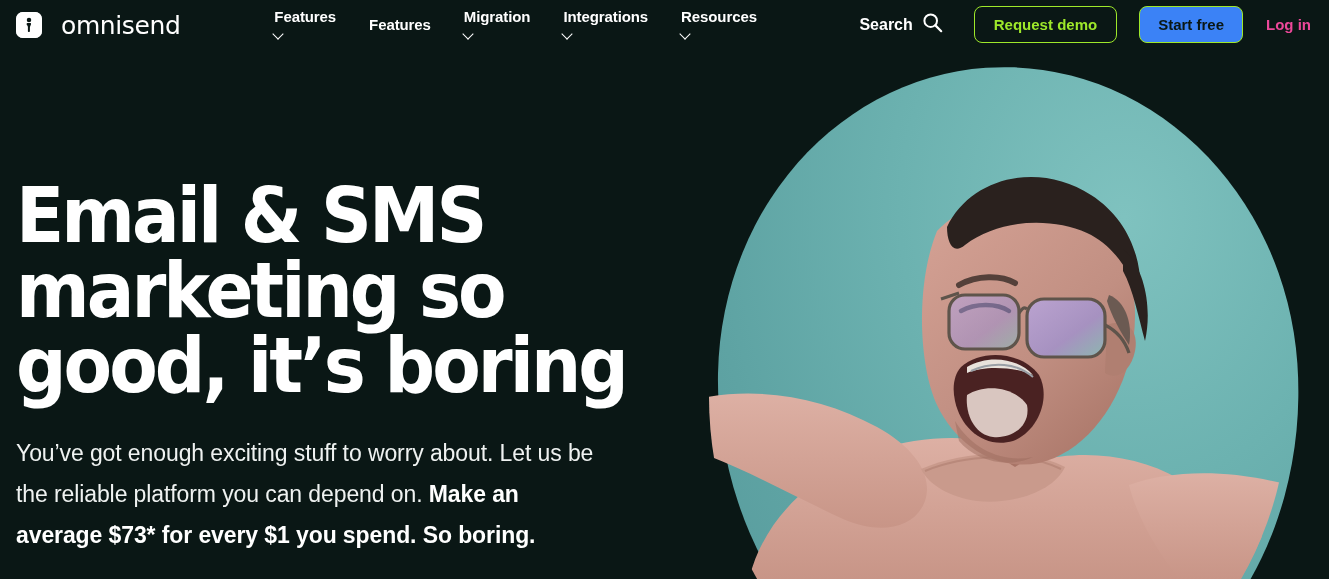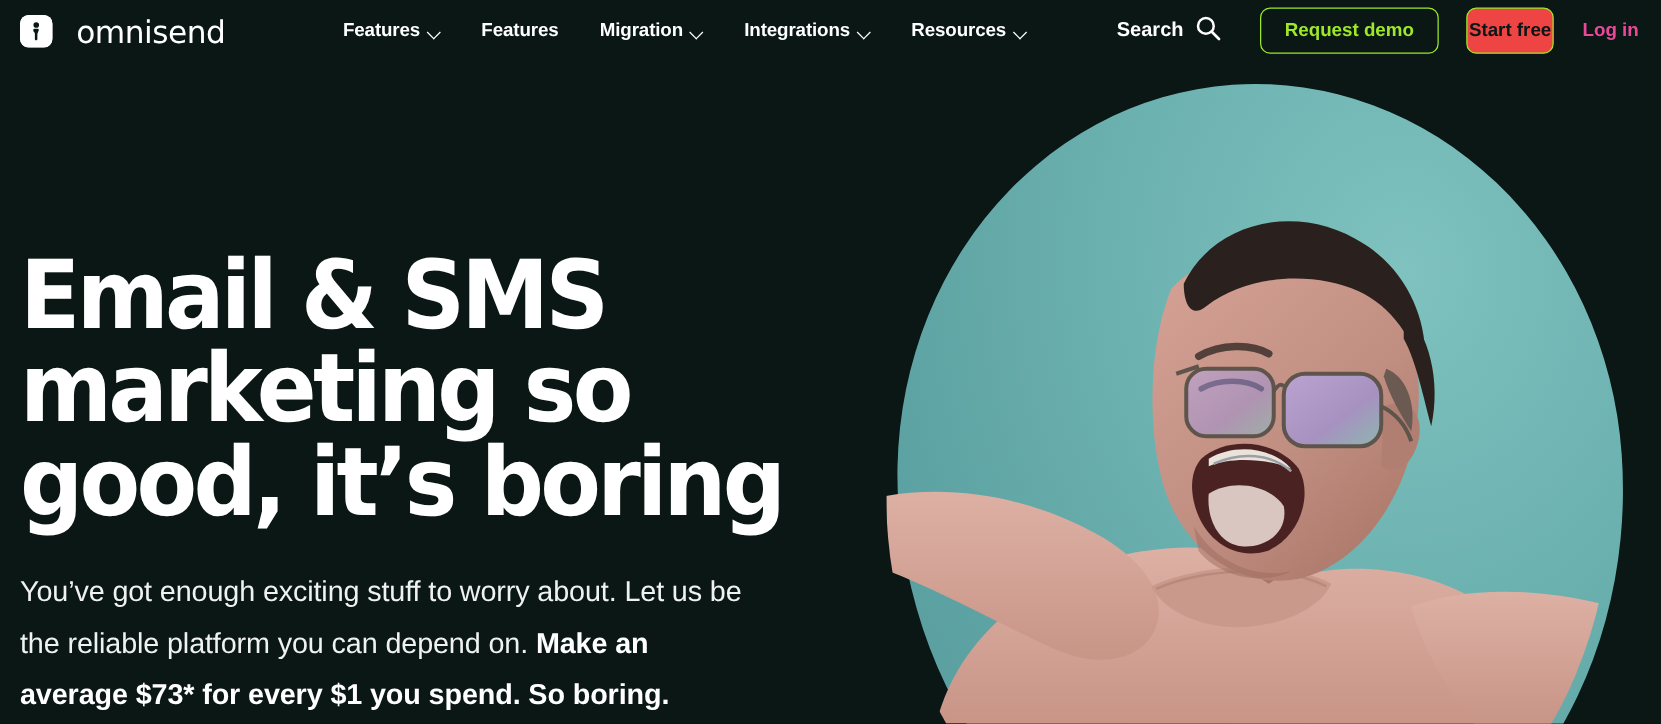--- a/index.html
+++ b/index.html
@@ -70,28 +70,29 @@
   
   .nav {
     display: flex;
     align-items: center;
     gap: 33px;
     margin-left: 94px;
   }
 
   .nav-item {
     display: flex;
-    align-items: flex-end;
+    align-items: flex-start;
     gap: 7px;
     font-size: 15px;
     font-weight: 700;
     color: #ffffff;
     cursor: pointer;
     white-space: nowrap;
     letter-spacing: -0.1px;
+    flex-direction: column;
   }
 
   .chev {
     display: inline-block;
     width: 9px;
     height: 9px;
     position: relative;
     top: -2px;
   }
   .chev::before {
@@ -143,22 +144,22 @@
     height: 37px;
     padding: 0 19px;
     background: transparent;
     border: 1.6px solid #9EE82A;
     color: #9EE82A;
     margin-right: 22px;
   }
 
   .btn-start {
     height: 37px;
-    padding: 0 1px;
-    background: #ef4444;
+    padding: 0 18px;
+    background: #3b82f6;
     border: 1.6px solid #9EE82A;
     color: #0A1715;
     margin-right: 23px;
   }
 
   .login-link {
     font-size: 15px;
     font-weight: 700;
     color: #ec4899;
     cursor: pointer;
@@ -167,21 +168,21 @@
 
   
   .hero {
     position: relative;
     height: 530px;
   }
 
   .hero-copy {
     position: absolute;
     left: 16px;
-    top: 149px;
+    top: 129px;
     width: 700px;
     z-index: 20;
   }
 
   .headline {
     font-family: "DejaVu Sans", "Liberation Sans", sans-serif;
     font-weight: 700;
     font-size: 76px;
     line-height: 0.99;
     letter-spacing: -3.2px;

